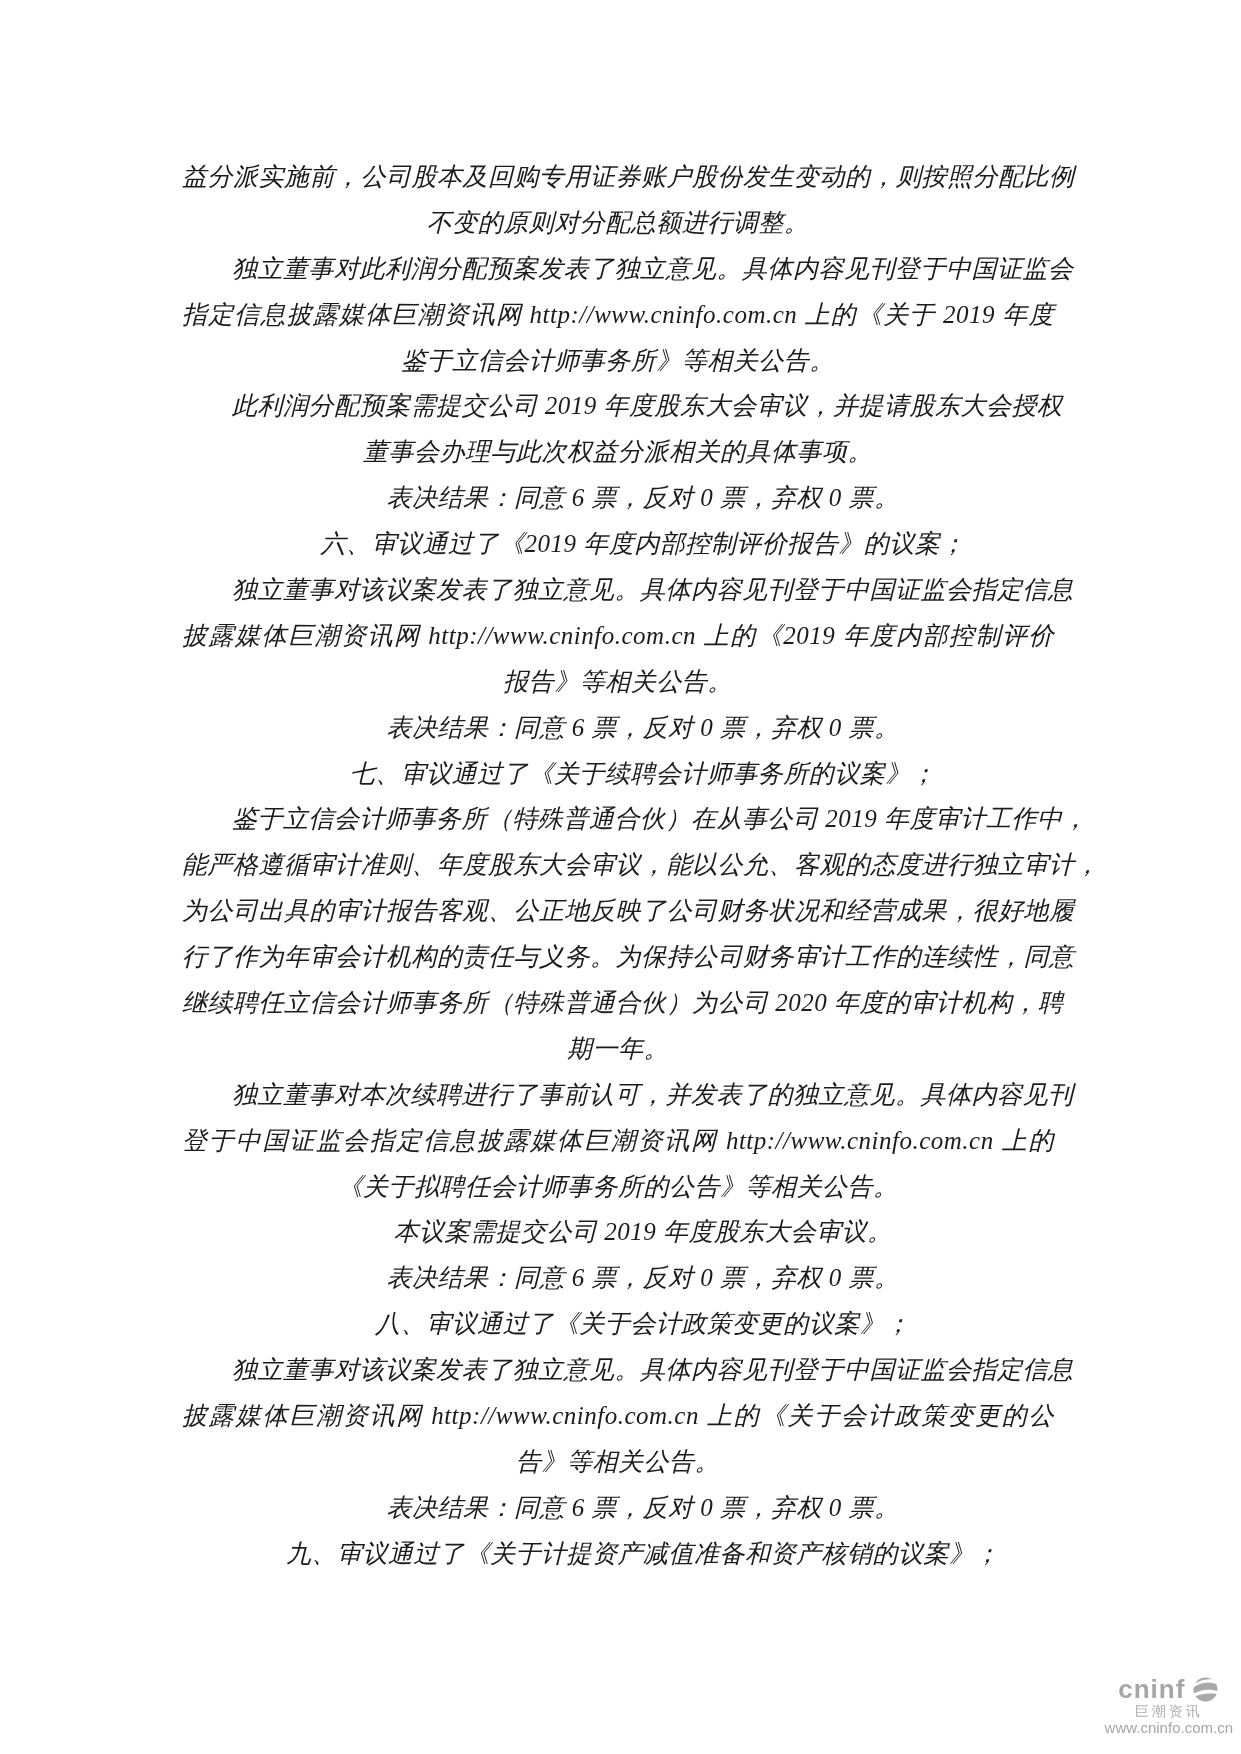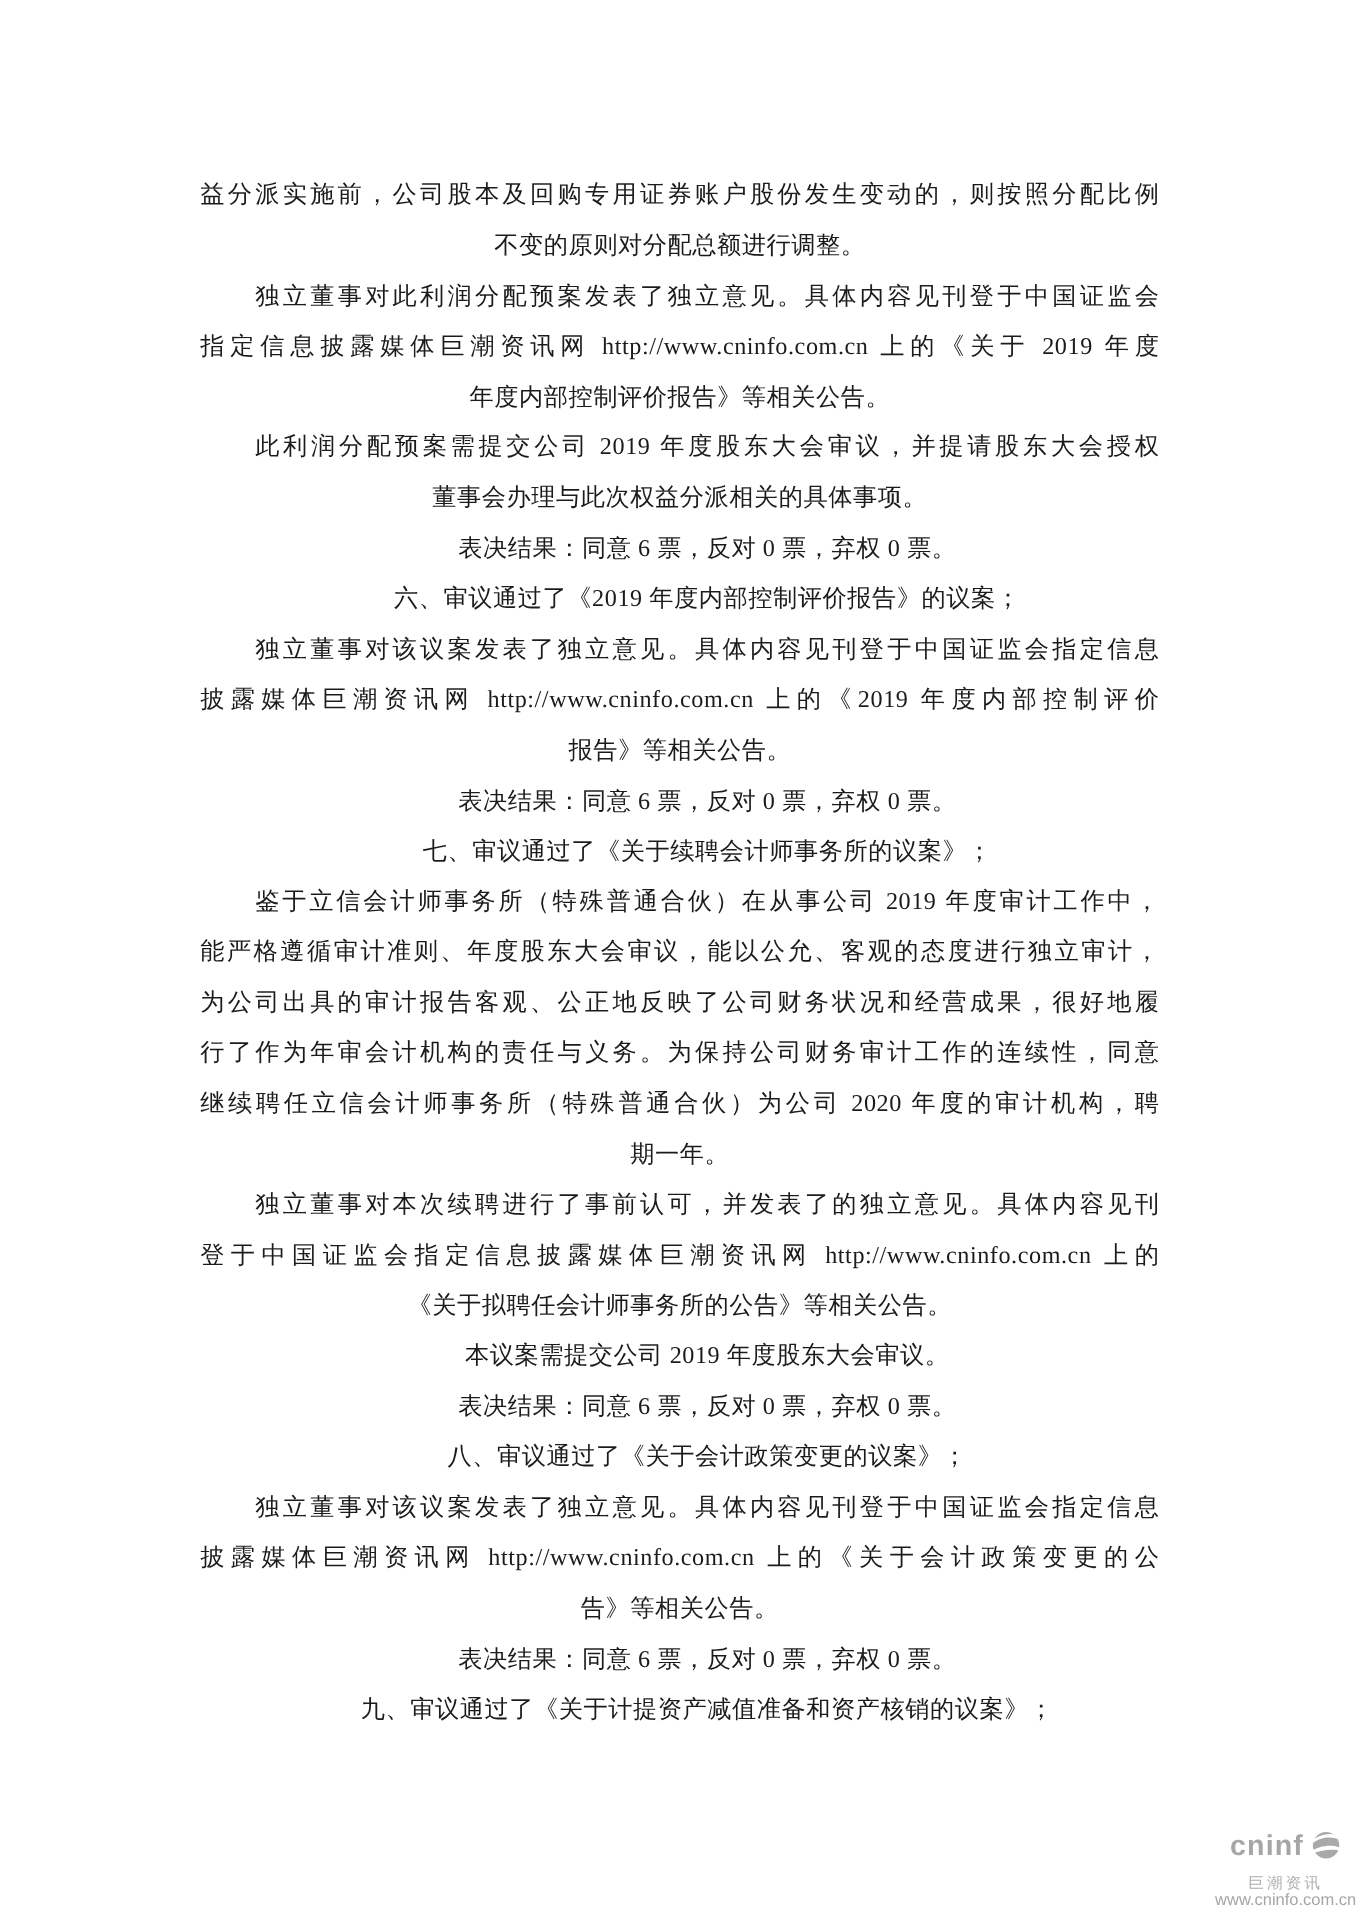--- a/index.html
+++ b/index.html
@@ -8,22 +8,23 @@
     background:#ffffff;
     font-family:"Liberation Serif","DejaVu Serif",serif;
     color:#1b1b1b;
     position:relative;
     overflow:hidden;
   }
   .doc-body{
     position:absolute;
     left:182px;top:154px;
     width:872px;
-    font-size:22px;
+    font-size:25px;
     color:#1b1b1b;
+    font-style:italic;
   }
   .ln{
     height:45.9px;
     line-height:45.9px;
     white-space:nowrap;
     letter-spacing:0.5px;
     text-align:center;
   }
   .fill{
     text-align:justify;
@@ -51,39 +52,39 @@
   }
   .brand-name{
     font-size:26px;
     font-weight:bold;
     letter-spacing:1px;
     color:#a6a6a6;
   }
   .brand-cn{
     font-size:14px;
     letter-spacing:3px;
-    margin-top:12px;
+    margin-top:0;
     color:#adadad;
   }
   .brand-url{
     font-size:15px;
     margin-top:2px;
     color:#a6a6a6;
   }
   .swoosh{width:27px;height:27px;}
 </style>
 </head>
 <body>
 
 <div class="doc-body">
   <div class="ln fill">益分派实施前，公司股本及回购专用证券账户股份发生变动的，则按照分配比例</div>
   <div class="ln">不变的原则对分配总额进行调整。</div>
   <div class="ln ind fill">独立董事对此利润分配预案发表了独立意见。具体内容见刊登于中国证监会</div>
   <div class="ln fill">指定信息披露媒体巨潮资讯网 http://www.cninfo.com.cn 上的《关于 2019 年度</div>
-  <div class="ln">年度内部控制评价报告》等相关公告。</div>
+  <div class="ln">鉴于立信会计师事务所》等相关公告。</div>
   <div class="ln ind fill">此利润分配预案需提交公司 2019 年度股东大会审议，并提请股东大会授权</div>
   <div class="ln">董事会办理与此次权益分派相关的具体事项。</div>
   <div class="ln ind">表决结果：同意 6 票，反对 0 票，弃权 0 票。</div>
   <div class="ln ind">六、审议通过了《2019 年度内部控制评价报告》的议案；</div>
   <div class="ln ind fill">独立董事对该议案发表了独立意见。具体内容见刊登于中国证监会指定信息</div>
   <div class="ln fill">披露媒体巨潮资讯网 http://www.cninfo.com.cn 上的《2019 年度内部控制评价</div>
   <div class="ln">报告》等相关公告。</div>
   <div class="ln ind">表决结果：同意 6 票，反对 0 票，弃权 0 票。</div>
   <div class="ln ind">七、审议通过了《关于续聘会计师事务所的议案》；</div>
   <div class="ln ind fill">鉴于立信会计师事务所（特殊普通合伙）在从事公司 2019 年度审计工作中，</div>

